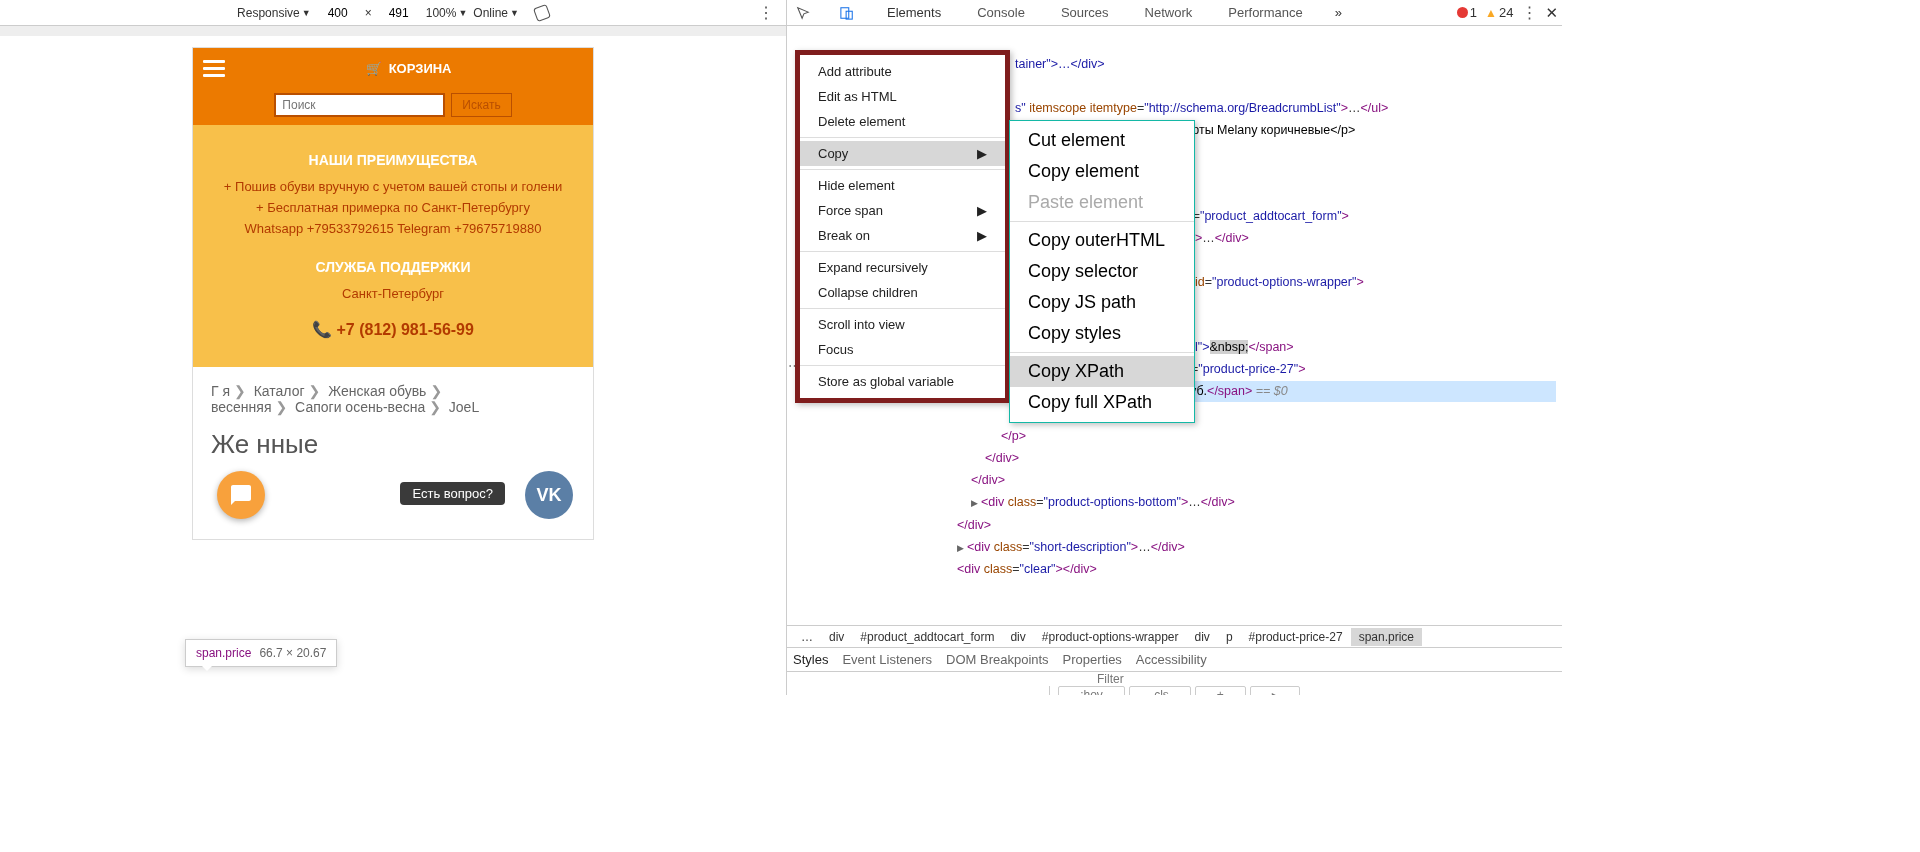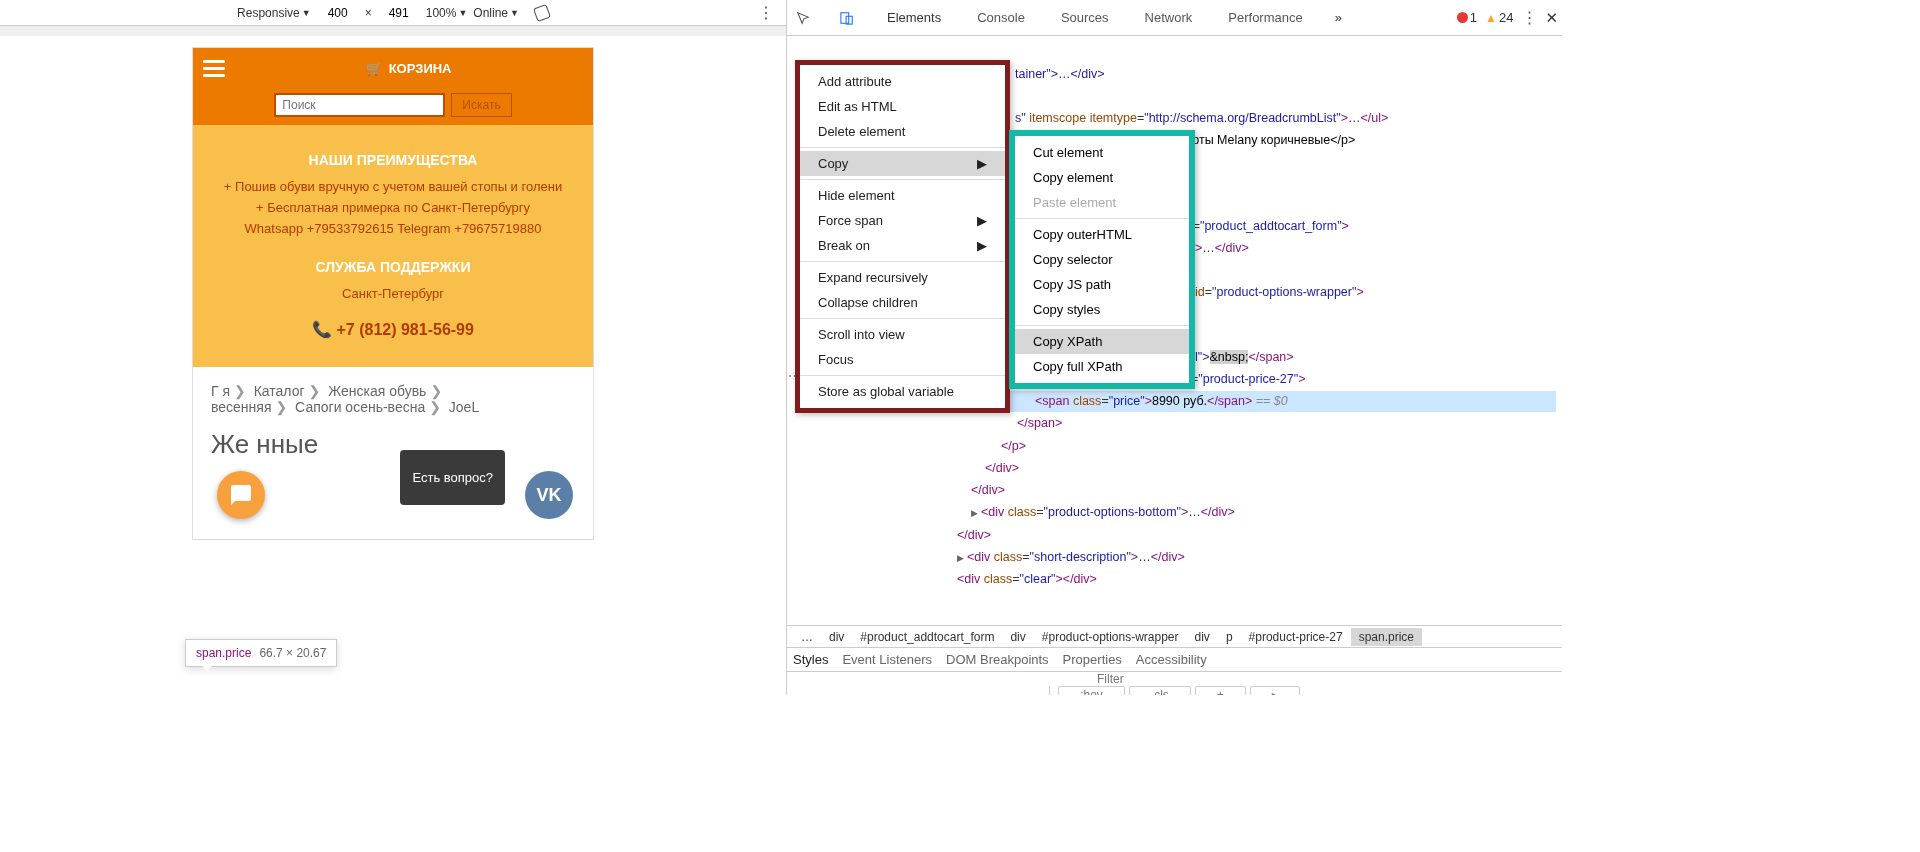--- a/index.html
+++ b/index.html
@@ -28,28 +28,28 @@
 .yellow-block h3 { color:#fff; font-weight:bold; margin: 8px 0 6px; font-size:14px;}
 .yellow-block .plus { color:#b23a00; }
 .support h3{ margin-top:16px;}
 .phone-row { color:#b23a00; font-weight:bold; font-size:16px; margin-top:12px;}
 .breadcrumbs { background:#fff; color:#666; padding:16px 18px 8px; font-size:14px;}
 .breadcrumbs .sep { margin:0 4px; color:#999;}
 .title-h1 { color:#555; font-size:26px; padding:6px 18px; font-weight:normal;}
 .chat-bubble { position:absolute; bottom:20px; left:24px; width:48px; height:48px; border-radius:50%; background:#f8a13c; box-shadow:0 2px 6px rgba(0,0,0,0.3); display:flex; align-items:center; justify-content:center;}
 .chat-bubble svg { fill:#fff; width:24px;}
 .vk-bubble { position:absolute; bottom:20px; right:20px; width:48px; height:48px; border-radius:50%; background:#5b7fa6; display:flex; align-items:center; justify-content:center; color:#fff; font-weight:bold;}
-.question-pill { position:absolute; bottom:34px; right:88px; background:#3a3a3a; color:#fff; padding:20px 12px; border-radius:4px; font-size:13px;}
+.question-pill { position:absolute; bottom:34px; right:88px; background:#3a3a3a; color:#fff; padding:4px 12px; border-radius:4px; font-size:13px;}
 .tooltip-box { position:absolute; bottom:-6px; left:78px; background:#fff; border:1px solid #ccc; box-shadow:0 2px 8px rgba(0,0,0,0.15); padding:6px 10px; font-size:12px; display:flex; gap:8px; align-items:center;}
 .tooltip-box .tag { color:#881280;}
 .tooltip-box::after { content:''; position:absolute; top:100%; left:16px; border:5px solid transparent; border-top-color:#fff;}
 
 
 .devtools { position:absolute; top:0; right:0; bottom:0; width:776px; background:#fff; border-left:1px solid #ccc; display:flex; flex-direction:column;}
-.dt-tabs { height:36px; border-bottom:1px solid #ccc; display:flex; align-items:center; padding:0 4px; gap:20px; font-size:13px; color:#333; position:relative;}
+.dt-tabs { height:26px; border-bottom:1px solid #ccc; display:flex; align-items:center; padding:0 4px; gap:20px; font-size:13px; color:#333; position:relative;}
 .dt-tabs .icn { width:16px; height:16px; display:inline-flex; align-items:center; justify-content:center; color:#555; margin:0 4px;}
 .dt-tabs .tab { padding:4px 8px; color:#555; cursor:pointer;}
 .dt-tabs .tab.active { color:#333;}
 .dt-tabs .right { margin-left:auto; display:flex; align-items:center; gap:8px;}
 .err-badge { display:flex; align-items:center; gap:2px; color:#333;}
 .err-badge .dot { width:11px; height:11px; border-radius:50%; display:inline-block;}
 .dot.red { background:#e53935;}
 .tri.warn { color:#f9a825; font-size:12px;}
 
 .dt-body { flex:1; position:relative; overflow:hidden;}
@@ -62,21 +62,21 @@
 .gray-eq{ color:#888; font-style:italic;}
 .arrow-r::before{ content:'▶'; font-size:9px; color:#666; display:inline-block; width:10px;}
 .arrow-d::before{ content:'▼'; font-size:9px; color:#666; display:inline-block; width:10px;}
 .selected-line { background:#cde6ff; display:inline-block; min-width:100%;}
 .gutter-opts { position:absolute; left:1px; top:332px; color:#555; font-size:13px; letter-spacing:-1px;}
 
 .context-menu { position:absolute; top:24px; left:8px; width:215px; background:#fff; border:5px solid #7f1d1d; box-shadow:2px 2px 6px rgba(0,0,0,0.25); font-size:13px; padding:4px 0; z-index:5;}
 .context-menu .mi { padding:5px 18px; color:#222; display:flex; justify-content:space-between; align-items:center;}
 .context-menu .mi.highlight { background:#d7d7d7;}
 .context-menu hr { border:none; border-top:1px solid #ddd; margin:3px 0;}
-.submenu { position:absolute; top:94px; left:222px; width:186px; background:#fff; border:6px solid #14b8a6; box-shadow:2px 2px 6px rgba(0,0,0,0.25); font-size:13px; padding:4px 0; z-index:6;}
+.submenu { position:absolute; top:94px; left:222px; width:186px; background:#fff; border:1px solid #14b8a6; box-shadow:2px 2px 6px rgba(0,0,0,0.25); font-size:18px; padding:4px 0; z-index:6;}
 .submenu .mi { padding:5px 18px;}
 .submenu .mi.disabled { color:#aaa;}
 .submenu .mi.highlight { background:#d7d7d7;}
 .submenu hr { border:none; border-top:1px solid #ddd; margin:3px 0;}
 
 .crumb-bar { height:22px; border-top:1px solid #ccc; display:flex; align-items:center; padding:0 6px; font-size:12px; color:#333; gap:0;}
 .crumb-bar span { padding:2px 8px;}
 .crumb-bar span.sel { background:#d7d7d7;}
 .styles-tabs { height:24px; border-top:1px solid #ccc; display:flex; align-items:center; padding:0 6px; font-size:13px; gap:14px; color:#666;}
 .styles-tabs .active { color:#222;}

